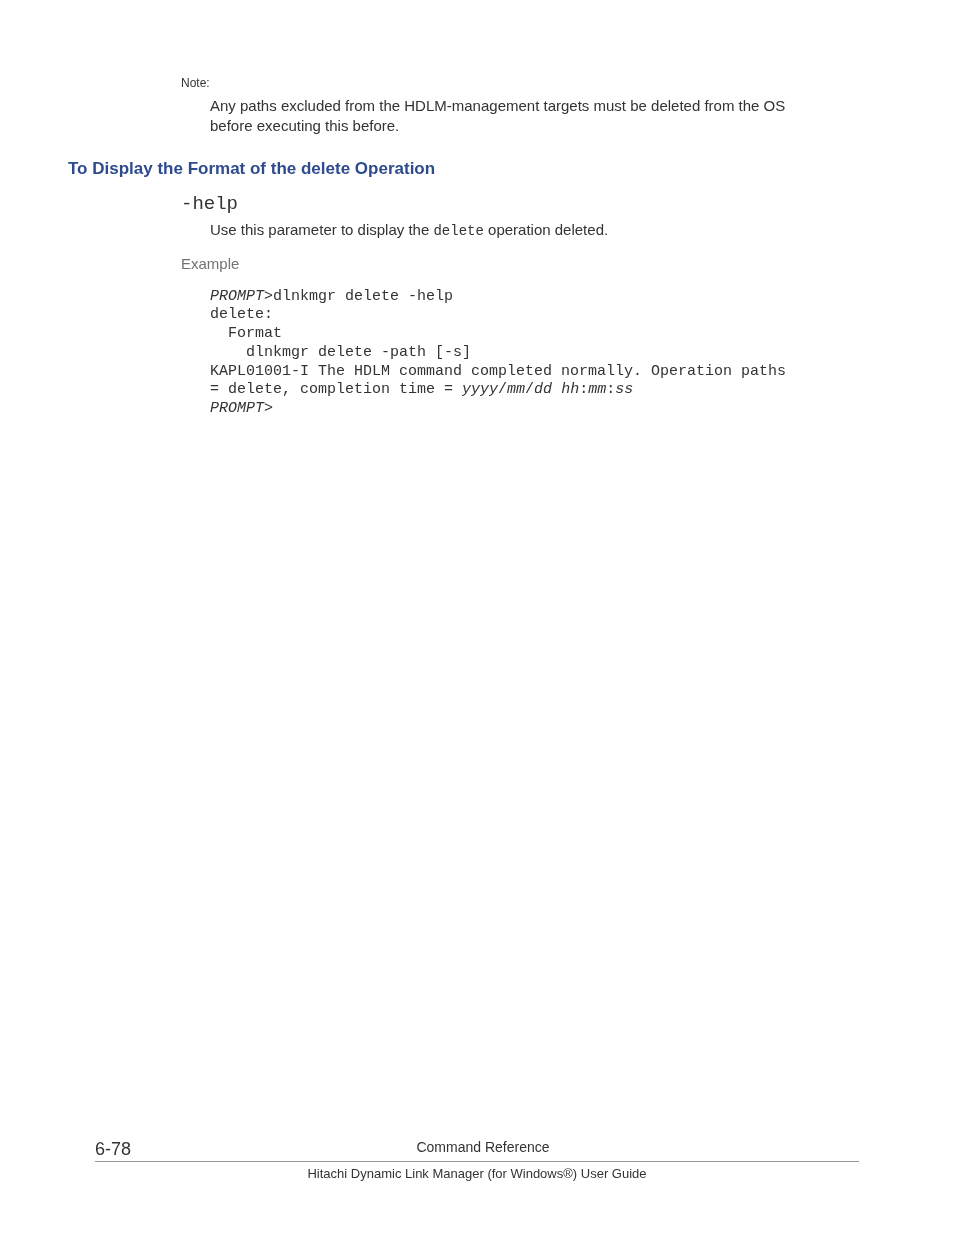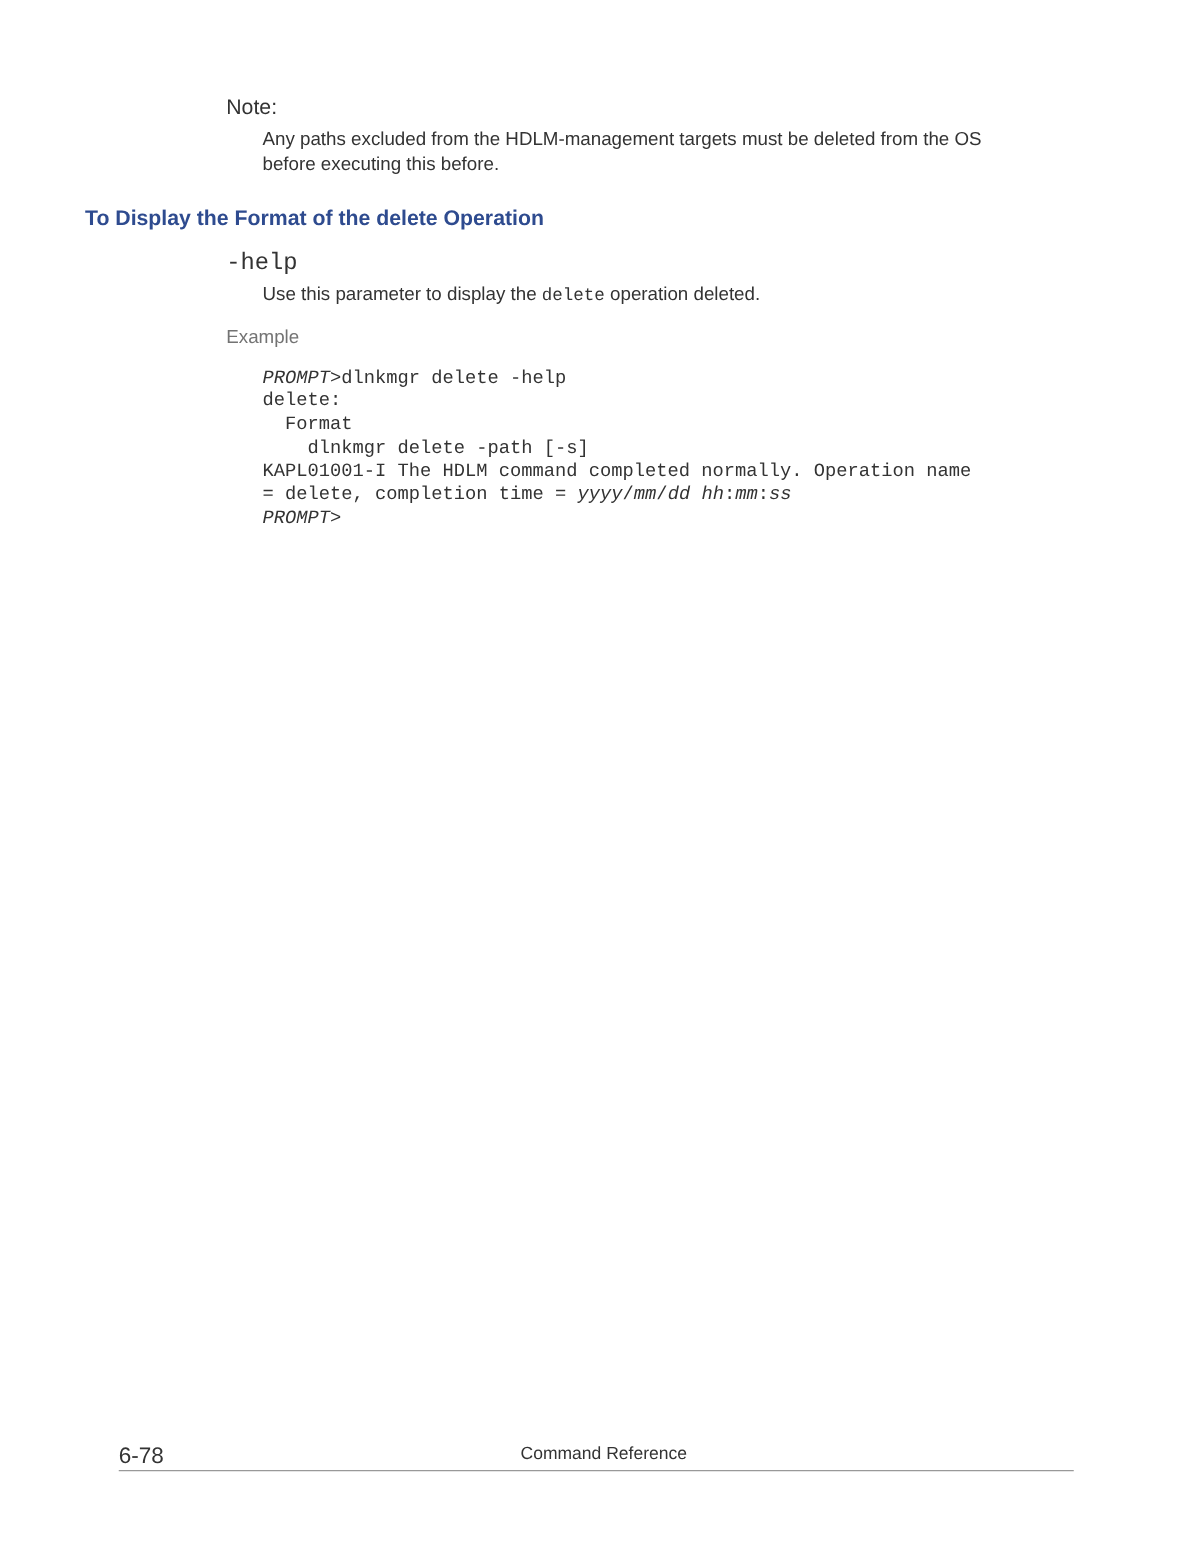--- a/index.html
+++ b/index.html
@@ -12,21 +12,21 @@
       height: 1235px;
       background: #ffffff;
       font-family: Verdana, Geneva, sans-serif;
       position: relative;
       color: #333333;
     }
     .page-content {
       padding: 76px 95px 0 68px;
     }
     .note-label {
-      font-size: 17px;
+      font-size: 12px;
       color: #333333;
       margin-left: 113px;
       margin-bottom: 6px;
     }
     .note-text {
       font-size: 15px;
       color: #333333;
       margin-left: 142px;
       margin-right: 30px;
       line-height: 1.35;
@@ -117,23 +117,24 @@
   <div class="help-desc">
     <span>Use this parameter to display the </span><span class="inline-code">delete</span><span> operation deleted.</span>
   </div>
 
   <div class="example-label">Example</div>
 
   <div class="code-block"><span class="italic">PROMPT</span><span>&gt;dlnkmgr delete -help</span>
 <span>delete:</span>
 <span>  Format</span>
 <span>    dlnkmgr delete -path [-s]</span>
-<span>KAPL01001-I The HDLM command completed normally. Operation name</span>
+<span>KAPL01001-I The HDLM command completed normally. Operation paths</span>
 <span>= delete, completion time = </span><span class="italic">yyyy</span>/<span class="italic">mm</span>/<span class="italic">dd</span> <span class="italic">hh</span>:<span class="italic">mm</span>:<span class="italic">ss</span>
 <span class="italic">PROMPT</span><span>&gt;</span></div>
 
 </div>
 
 <div class="footer">
   <div class="page-number">6-78</div>
   <div class="footer-title">Command Reference</div>
   <hr class="footer-rule">
+  <div class="footer-subtitle">Hitachi Dynamic Link Manager (for Windows®) User Guide</div>
 </div>
 
 </body></html>

